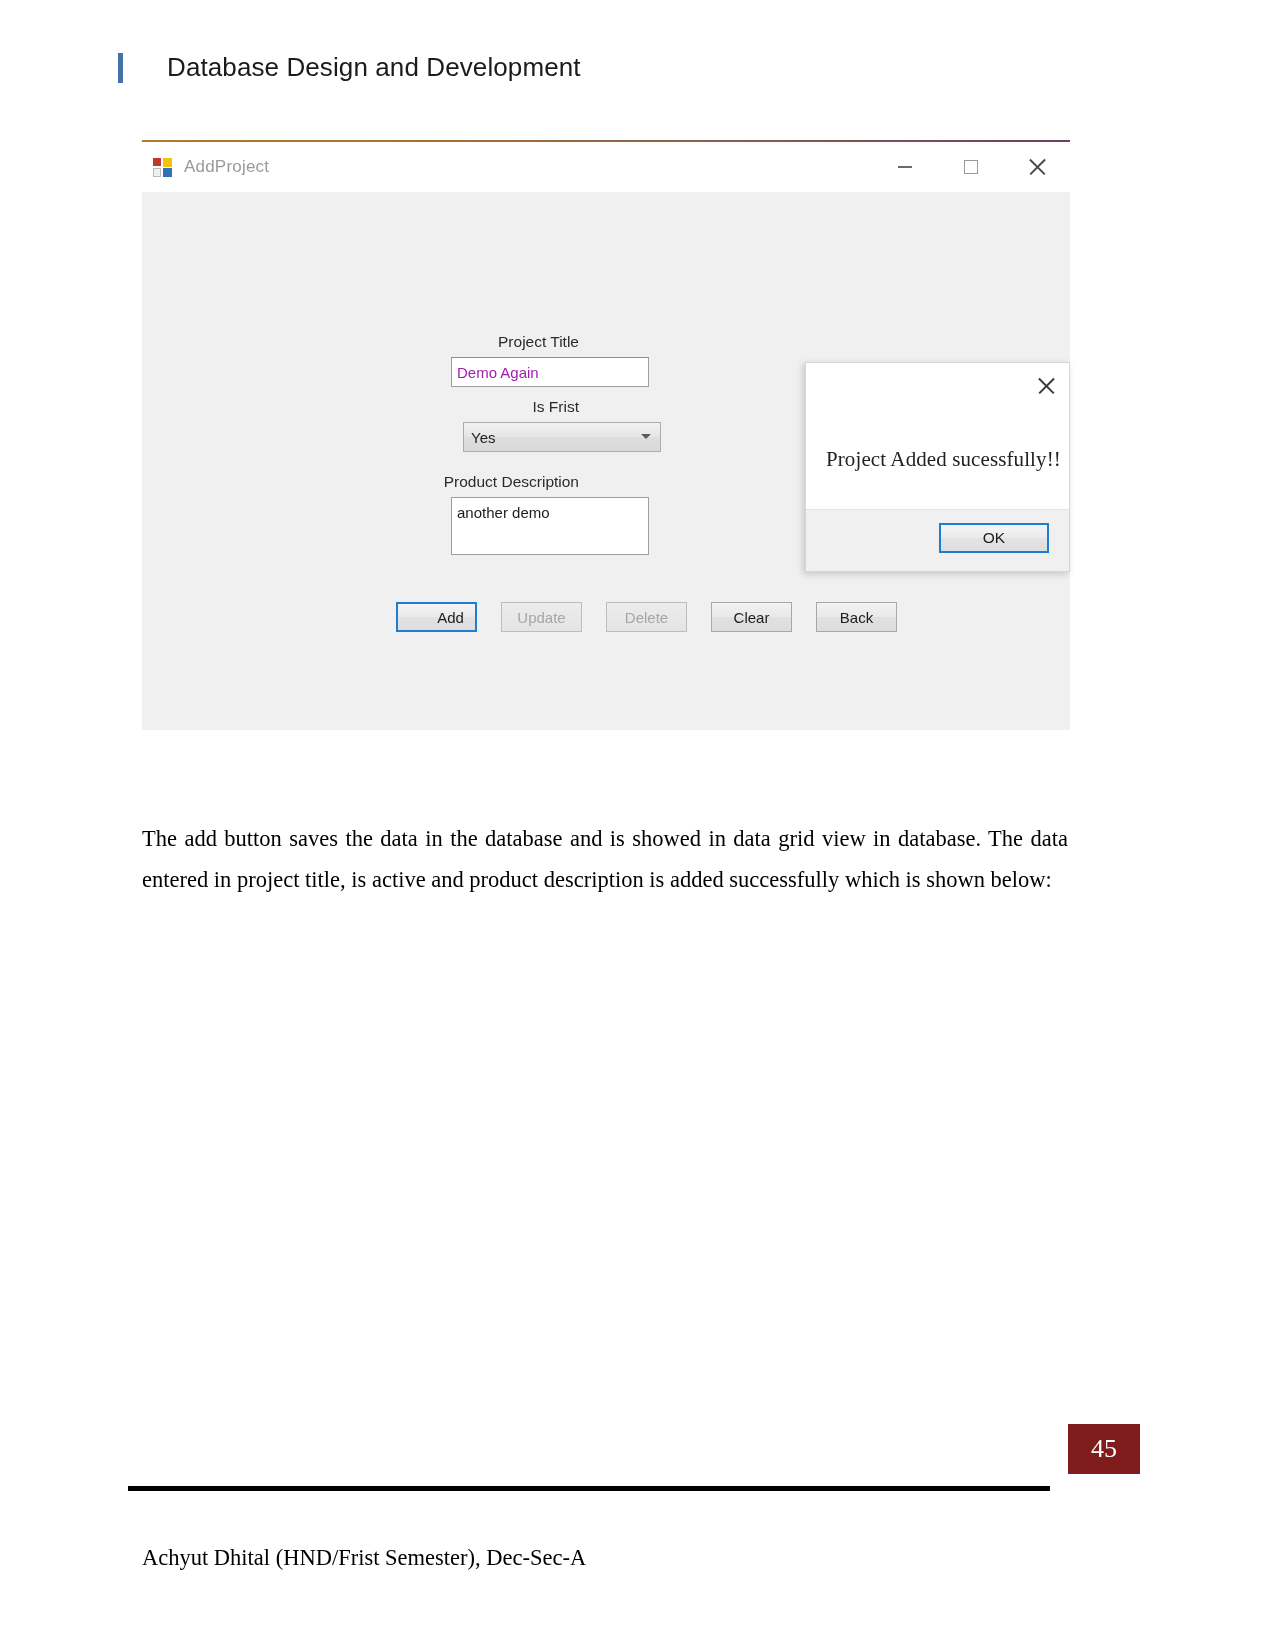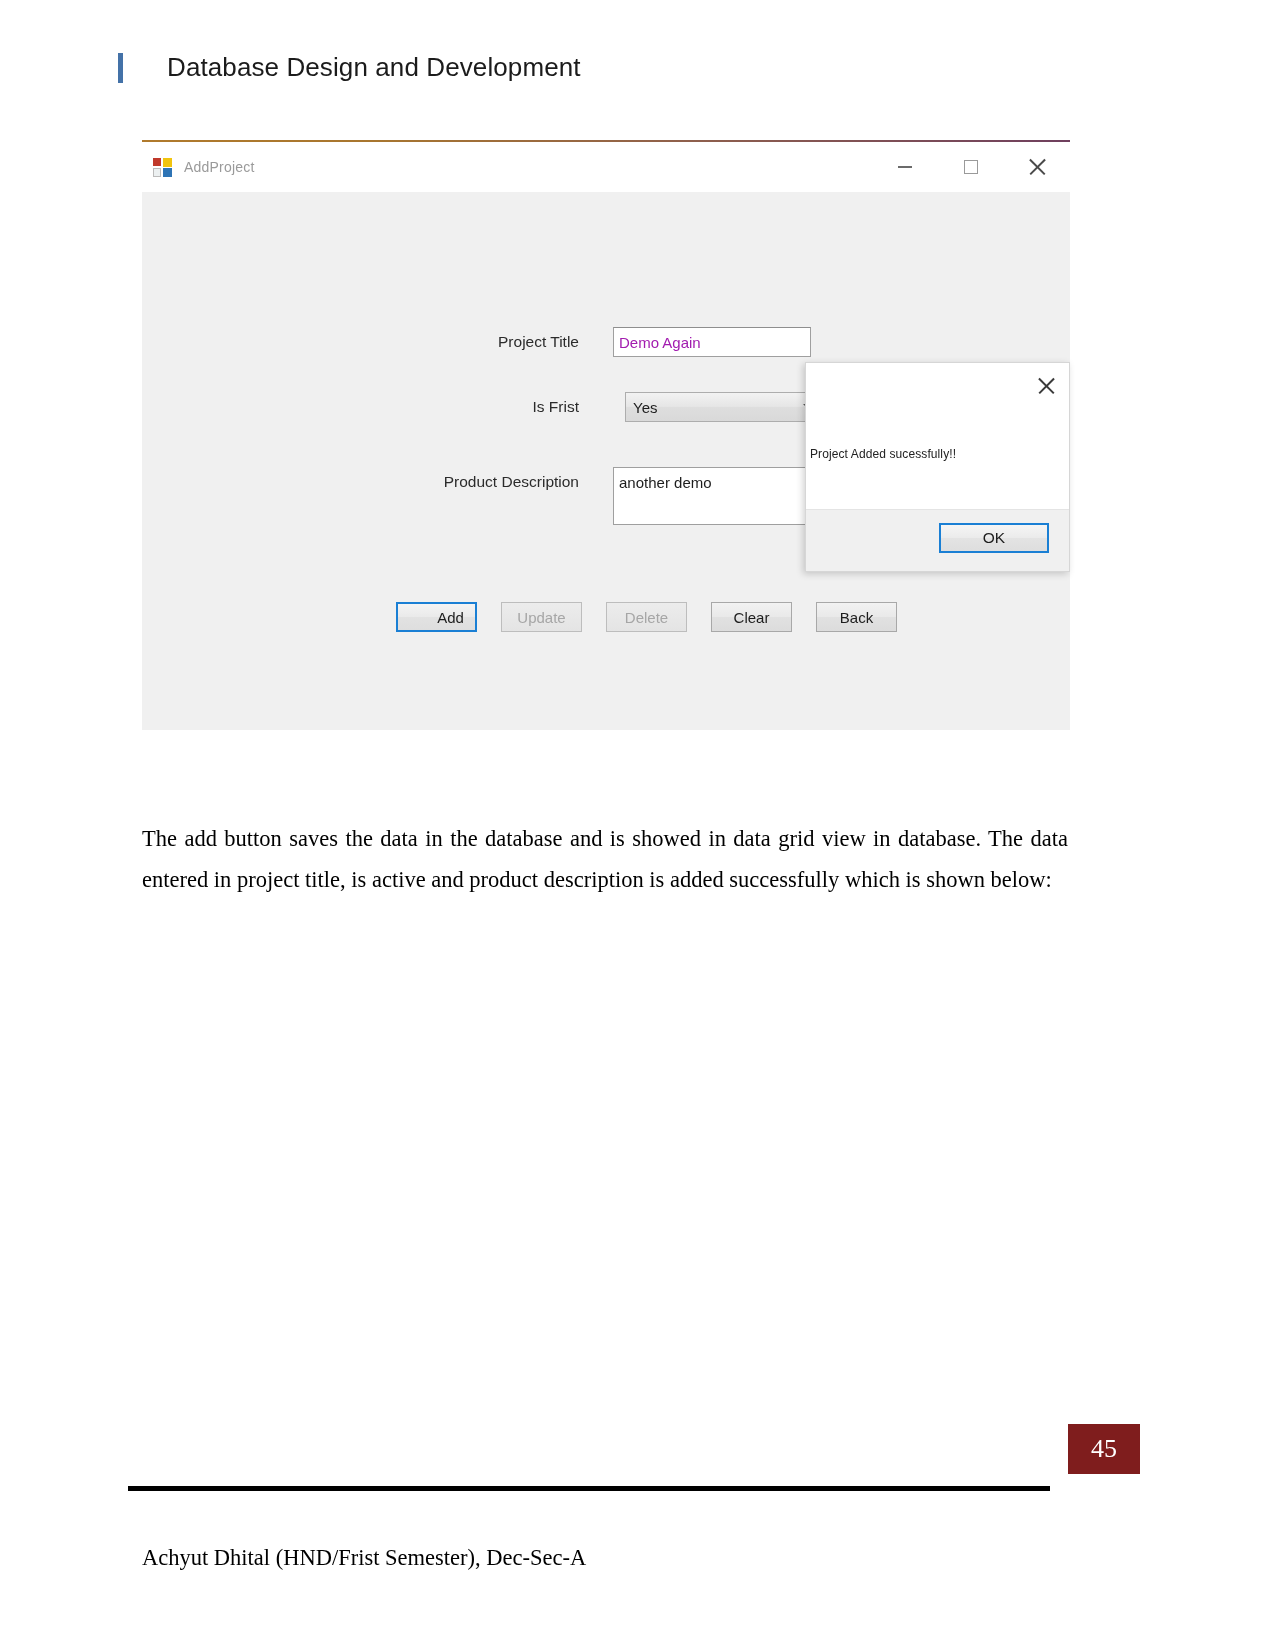--- a/index.html
+++ b/index.html
@@ -64,21 +64,21 @@
   .app-icon i {
     position: absolute; display: block;
   }
   .app-icon .q1 { left: 0;   top: 0;   width: 8px; height: 8px; background: #c0392b; }
   .app-icon .q2 { left: 10px; top: 0;  width: 9px; height: 9px; background: #f1c40f; }
   .app-icon .q3 { left: 0;   top: 10px; width: 8px; height: 9px; background: #ecf0f1; border:1px solid #bbb; }
   .app-icon .q4 { left: 10px; top: 10px; width: 9px; height: 9px; background: #2e74b5; }
   .win-title {
     margin-left: 12px;
     font-family: "Liberation Sans", sans-serif;
-    font-size: 14px;
+    font-size: 17px;
     color: #9a9a9a;
     letter-spacing: .2px;
   }
   .win-controls {
     margin-left: auto;
     display: flex; align-items: center;
     height: 50px;
   }
   .winbtn {
     width: 66px; height: 50px;
@@ -106,21 +106,21 @@
 
   .win-body {
     position: absolute; left: 0; top: 52px;
     width: 928px; height: 538px;
     background: #f0f0f0;
   }
 
   
   .form-row {
     position: absolute;
-    display: flex; align-items: flex-start;
+    display: flex; align-items: flex-start; flex-direction: column;
   }
   .fld-label {
     font-family: "Liberation Sans", sans-serif;
     font-size: 15.5px;
     color: #2b2b2b;
     text-align: right;
     white-space: nowrap;
   }
   .row-title  { left: 275px; top: 135px; }
   .row-active { left: 275px; top: 200px; }
@@ -221,23 +221,23 @@
   .msg-close span:before,
   .msg-close span:after {
     content: ""; position: absolute;
     left: -1px; top: 8px; width: 21px; height: 1.6px;
     background: #3a3a3a;
   }
   .msg-close span:before { transform: rotate(45deg); }
   .msg-close span:after  { transform: rotate(-45deg); }
   .msg-text {
     position: absolute;
-    left: 4px; top: 84px;
-    font-family: Liberation Sans, sans-serif;
-    font-size: 12px;
+    left: 20px; top: 84px;
+    font-family: Liberation Serif, serif;
+    font-size: 21px;
     color: #222222;
     letter-spacing: .1px;
   }
   .msg-footer {
     position: absolute;
     left: 0; bottom: 0;
     width: 100%; height: 62px;
     background: #f0f0f0;
     border-top: 1px solid #e4e4e4;
   }

